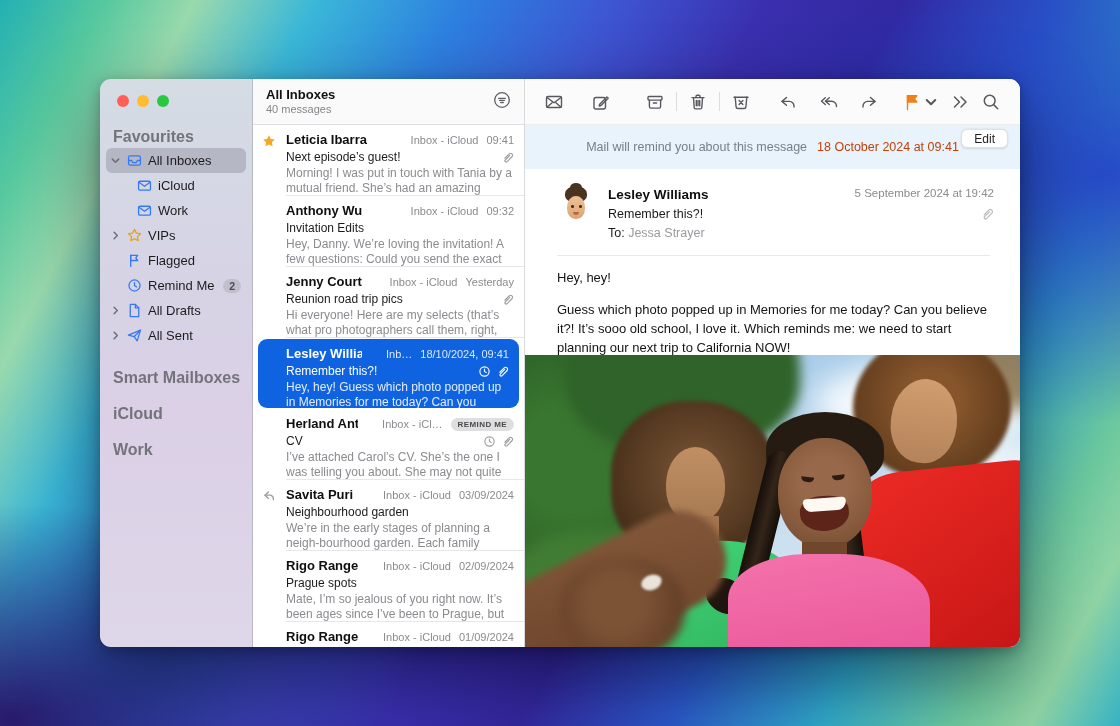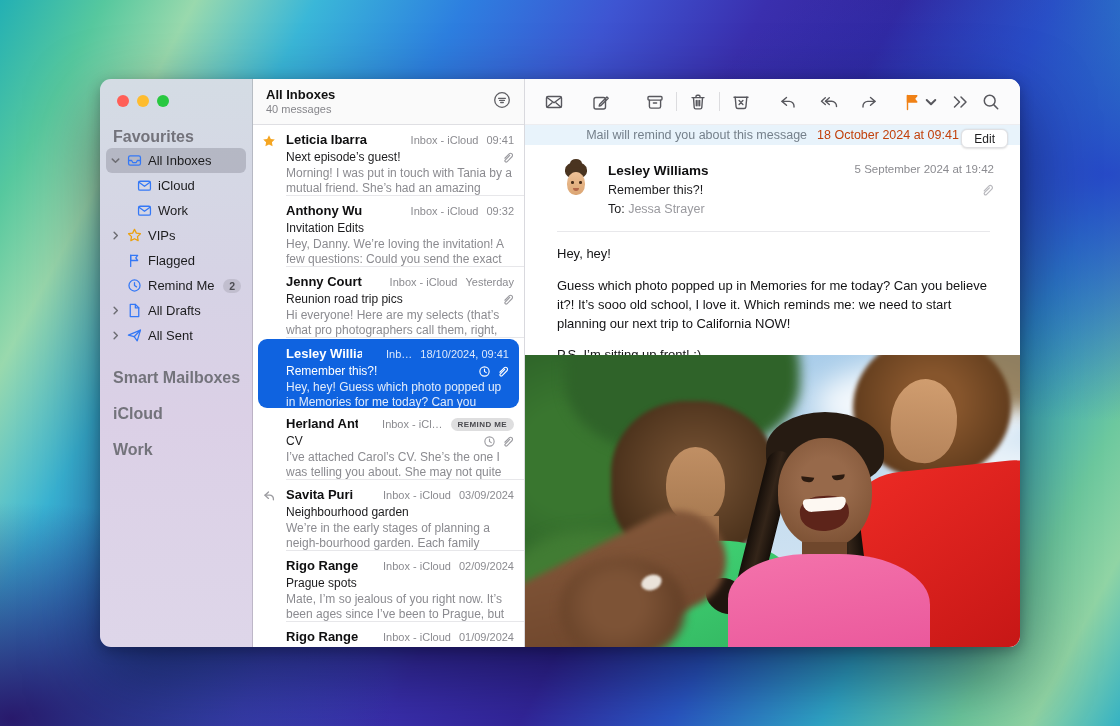--- a/index.html
+++ b/index.html
@@ -60,21 +60,21 @@
   .row.selected .meta { color:rgba(255,255,255,0.85); }
   .row.selected .prev { color:rgba(255,255,255,0.88); }
   .row.selected .sicons { color:#fff; }
   .badge-remind { background:#dededf; color:#4a4a4f; font-size:8px; font-weight:700; letter-spacing:0.4px; border-radius:8px; padding:2px 7px; }
   
   .pane { flex:1; background:#fff; display:flex; flex-direction:column; overflow:hidden; }
   .toolbar { height:46px; flex:none; background:#fbfbfc; border-bottom:1px solid #ededf0; display:flex; align-items:center; padding:0 18px; color:#58585e; }
   .tb { width:22px; height:22px; display:flex; align-items:center; justify-content:center; flex:none; }
   .tb svg { width:20px; height:20px; }
   .tb-sep { width:1px; height:19px; background:#dcdcdf; margin:0 10px; flex:none; }
-  .banner { height:20px; flex:none; background:#e8f3fb; display:flex; align-items:center; justify-content:center; gap:10px; position:relative; font-size:12.5px; }
+  .banner { height:44px; flex:none; background:#e8f3fb; display:flex; align-items:center; justify-content:center; gap:10px; position:relative; font-size:12.5px; }
   .banner-text { color:#75808b; }
   .banner-date { color:#c2410c; font-weight:400; }
   .edit-btn { position:absolute; right:12px; top:4px; background:#fff; border:1px solid #e0e0e3; border-radius:6px; font-size:12px; color:#1e1e20; padding:1.5px 12px; box-shadow:0 0.5px 2px rgba(0,0,0,0.12); }
   .msg-header { flex:none; display:flex; padding:17px 26px 0 32px; }
   .avatar { width:38px; height:38px; position:relative; flex:none; margin-right:13px; }
   .av-bun { position:absolute; left:8px; top:0; width:22px; height:16px; background:#4a3420; border-radius:50% 50% 40% 40%; }
   .av-bun:before { content:""; position:absolute; left:5px; top:-3px; width:12px; height:9px; background:#4a3420; border-radius:50%; }
   .av-face { position:absolute; left:10px; top:10px; width:18px; height:23px; background:linear-gradient(180deg,#eec196,#dba573); border-radius:50% 50% 46% 46%; }
   .av-eye { position:absolute; top:19px; width:2.5px; height:2.5px; border-radius:50%; background:#4a2f1c; }
   .av-mouth { position:absolute; left:16px; top:26px; width:6px; height:3px; border-radius:0 0 5px 5px; background:#b4684a; }

